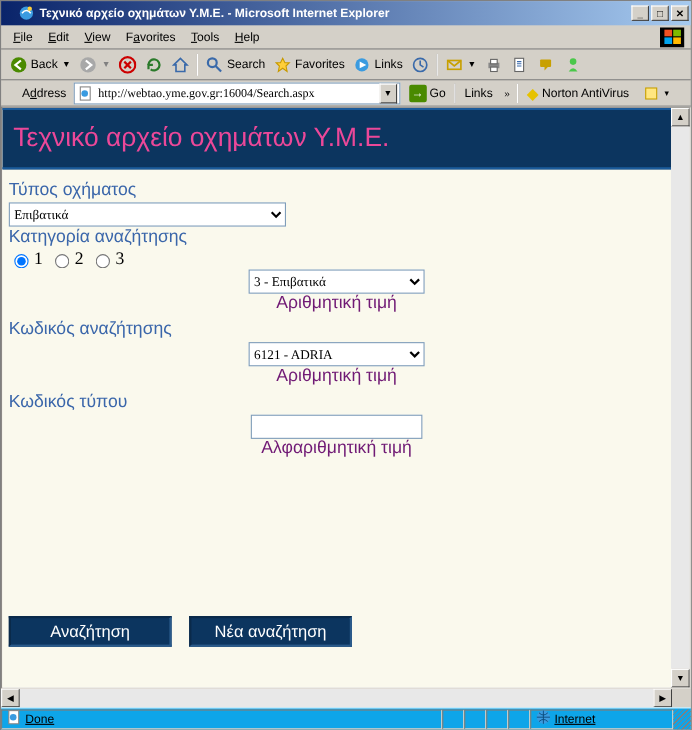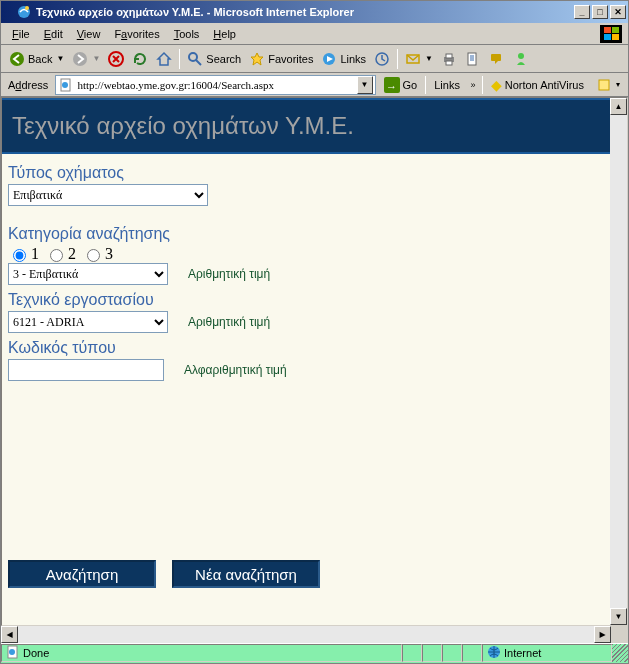--- a/index.html
+++ b/index.html
@@ -127,21 +127,21 @@
     font-size: 9px;
     color: #000;
     margin-left: auto;
     cursor: pointer;
   }
   
   .addrbar {
     display: flex;
     align-items: center;
     height: 24px;
-    padding: 0 4px;
+    padding: 0 16px;
     border-bottom: 1px solid #808080;
     gap: 4px;
   }
   .addrbar .lbl { padding: 0 3px; }
   .addr-box {
     flex: 1;
     display: flex;
     align-items: center;
     background: white;
     border: 1px solid #7f9db9;
@@ -250,21 +250,21 @@
   }
   .hscroll .arrow { width: 17px; height: 17px; }
   .hscroll .track { flex: 1; background: #e8e8e8; }
   .corner {
     width: 17px; height: 17px;
     background: #d4d0c8;
   }
   
   .page-header {
     background: #0c355f;
-    color: #a3a3a3;
+    color: #ec4899;
     font-family: Arial, sans-serif;
     font-size: 24px;
     padding: 12px 10px;
     border-top: 2px solid #1a5a9a;
     border-bottom: 2px solid #1a5a9a;
   }
   
   .form {
     padding: 6px 6px;
     position: relative;
@@ -279,26 +279,26 @@
   .sel {
     font-family: Tahoma;
     font-size: 12px;
     background: white;
     border: 1px solid #7f9db9;
     height: 22px;
   }
   .row {
     display: flex;
     align-items: center;
-    gap: 20px;
+    flex-direction: column;
   }
   .hint {
-    color: #14532d;
+    color: #701a75;
     font-family: Arial;
-    font-size: 12px;
+    font-size: 16px;
   }
   .radios {
     display: flex;
     gap: 6px;
     align-items: center;
     font-family: 'Times New Roman', serif;
     font-size: 16px;
     margin-top: 2px;
   }
   .radios label { display: flex; align-items: center; gap: 2px; }
@@ -326,24 +326,26 @@
     font-family: Arial;
     font-size: 15px;
     padding: 3px 20px;
     cursor: pointer;
     min-width: 148px;
     height: 28px;
   }
   
   .statusbar {
     height: 20px;
-    background: #86efac;
+    background: #0ea5e9;
     border-top: 1px solid #fff;
     display: flex;
+    align-items: center;
     font-size: 11px;
+    text-decoration: underline;
   }
   .statusbar .cell {
     border: 1px inset #d4d0c8;
     height: 18px;
     display: flex;
     align-items: center;
     padding: 0 4px;
     gap: 3px;
   }
   .statusbar .cell.main { flex: 1; }
@@ -547,25 +549,25 @@
         </span>
       <span class="dd">▾</span>
     </div>
   </div>
 
   <div class="content-wrap">
     <div class="content">
       <div class="page-header">Τεχνικό αρχείο οχημάτων Υ.Μ.Ε.</div>
       <div class="form" style="height:460px;">
         <div class="flabel">Τύπος οχήματος</div>
-        <select class="sel" style="width:200px">
+        <select class="sel" style="width:252px">
           <option>Επιβατικά</option>
         </select>
 
-        <div class="flabel" style="margin-top:19px">Κατηγορία αναζήτησης</div>
+        <div class="flabel" style="margin-top:1px">Κατηγορία αναζήτησης</div>
         <div class="radios">
           <label>
               <input type="radio" name="cat" checked="" style="">
               <span>1</span>
             </label>
           <label>
               <input type="radio" name="cat" style="">
               <span>2</span>
             </label>
           <label>
@@ -574,21 +576,21 @@
             </label>
         </div>
 
         <div class="row">
           <select class="sel" style="width:160px">
             <option>3 - Επιβατικά</option>
           </select>
           <span class="hint">Αριθμητική τιμή</span>
         </div>
 
-        <div class="flabel" style="margin-top:6px">Τεχνικό εργοστασίου</div>
+        <div class="flabel" style="margin-top:6px">Κωδικός αναζήτησης</div>
         <div class="row">
           <select class="sel" style="width:160px">
             <option>6121 - ADRIA</option>
           </select>
           <span class="hint">Αριθμητική τιμή</span>
         </div>
 
         <div class="flabel" style="margin-top:6px">Κωδικός τύπου</div>
         <div class="row">
           <input class="tin" type="text" value="" style="">

